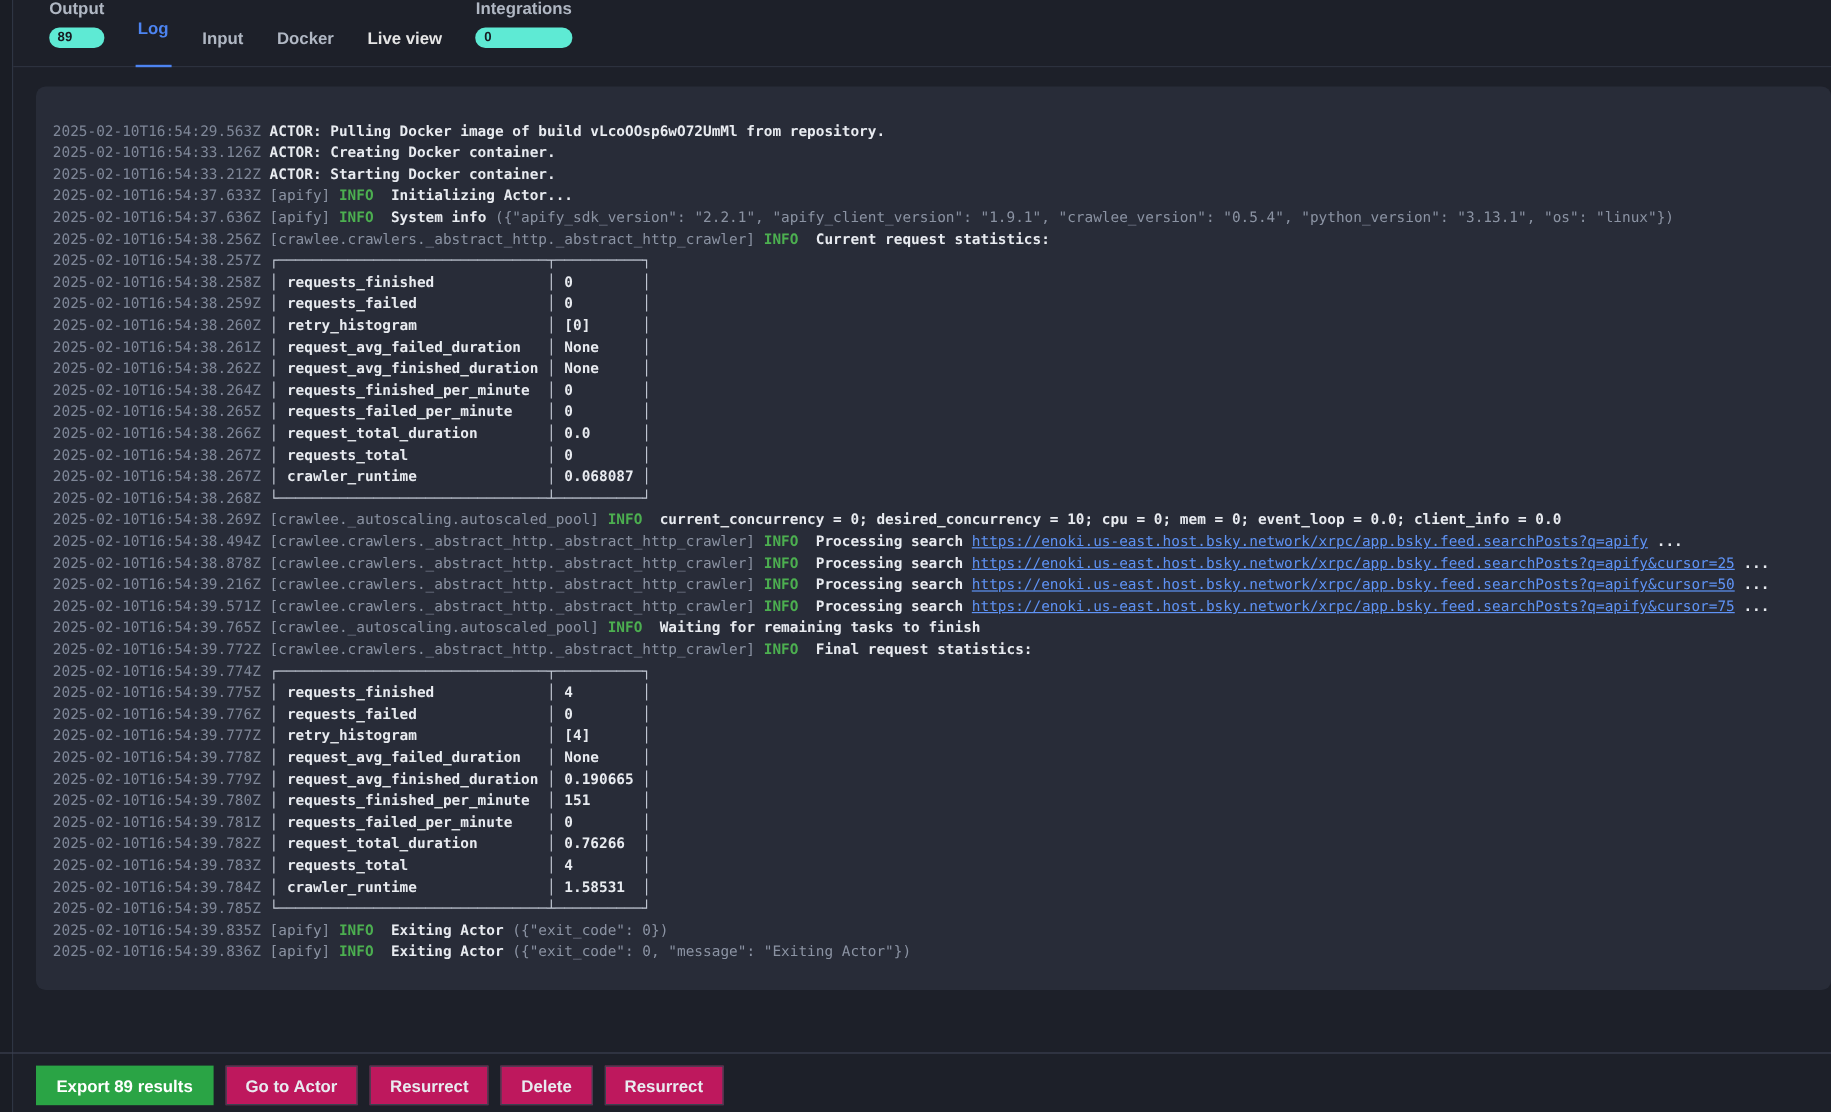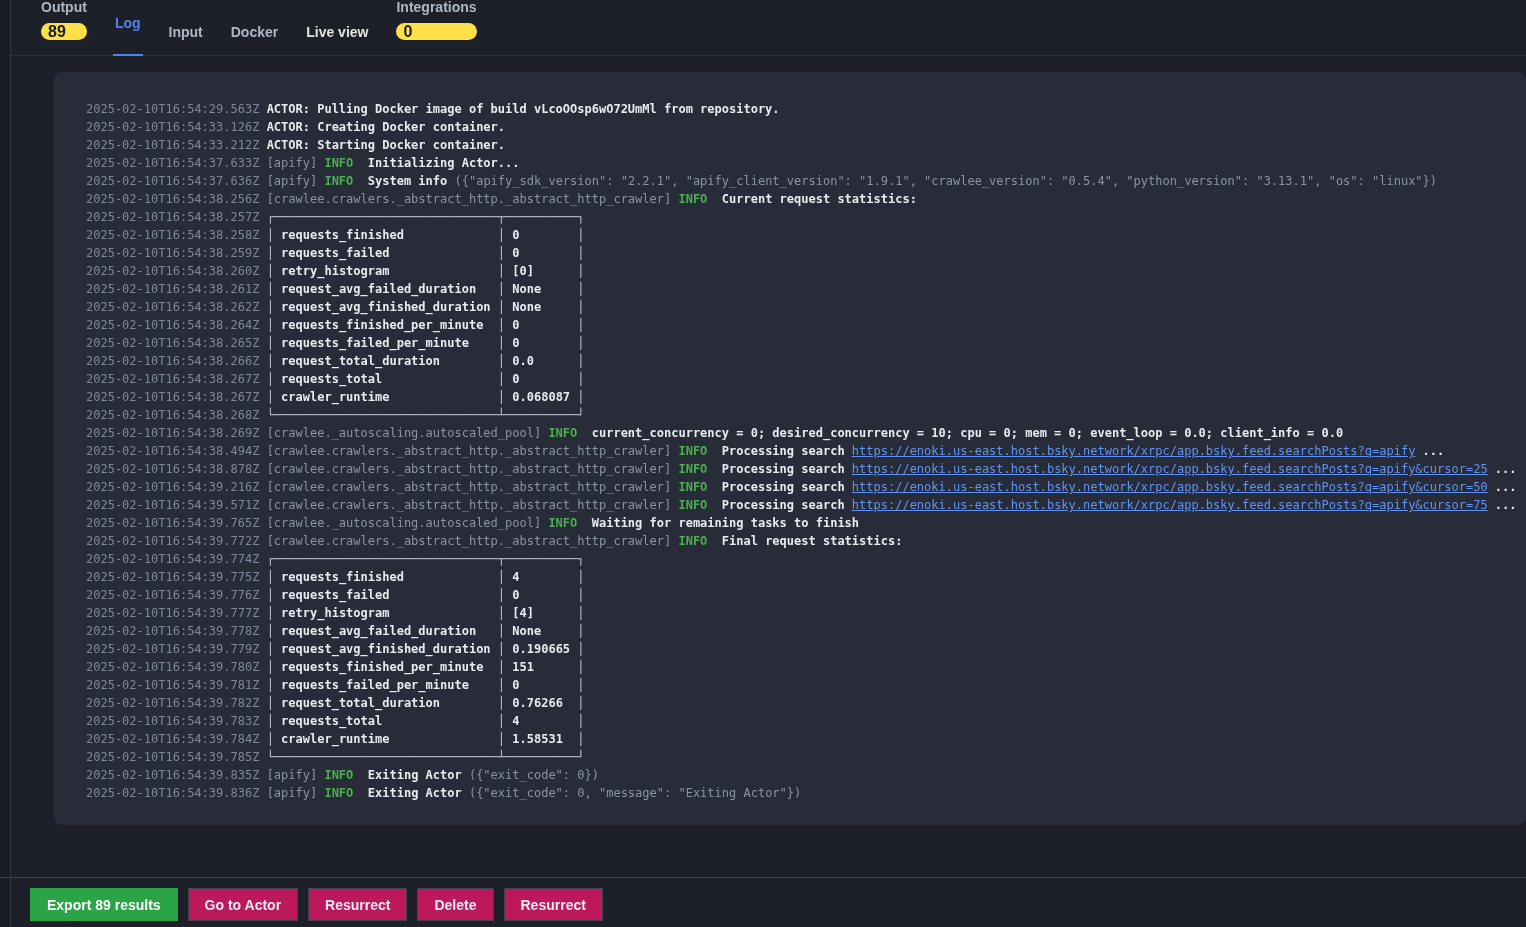--- a/index.html
+++ b/index.html
@@ -28,28 +28,28 @@
     border-bottom:1px solid #2c313e;
     display:flex;align-items:flex-end;padding-left:28px;gap:24px;
   }
   .tab{
     display:flex;gap:8px;
     padding:0 2px 15px 2px;font-size:14px;font-weight:600;color:#b0b7c3;cursor:pointer;white-space:nowrap;flex-direction:column;
   }
   .tab.active{color:var(--accent);padding-bottom:23px;border-bottom:2px solid var(--accent);margin-bottom:-1px}
   .tab.disabled{color:#e5e5e5;cursor:default}
   .badge{
-    background:#fde047;color:#171a21;font-size:16px;font-weight:700;
+    background:#5eead4;color:#171a21;font-size:11px;font-weight:700;
     border-radius:10px;padding:1px 7px;line-height:15px;
   }
   
   .panel{
     position:absolute;left:30px;right:0;top:72px;height:753px;box-sizing:border-box;
     background:var(--panel-bg);border-radius:8px;
-    padding:28px 32px;overflow:hidden;margin-left:24px;
+    padding:28px 14px;overflow:hidden;
   }
   .log{
     font-family:"DejaVu Sans Mono",monospace;font-size:12px;line-height:18px;
     white-space:pre;color:var(--txt);
   }
   .line{height:18px}
   .ts{color:var(--ts-gray)}
   .src{color:var(--src-gray)}
   .info{color:var(--info-green);font-weight:bold}
   .msg{color:var(--txt);font-weight:bold}

